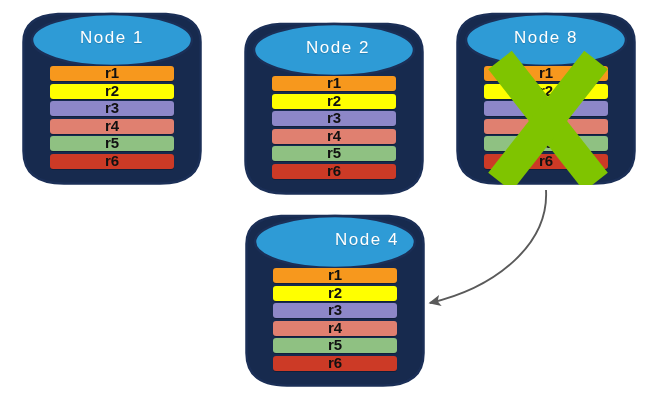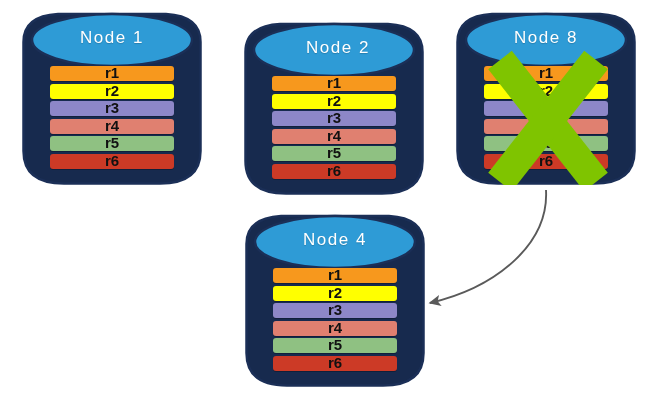--- a/index.html
+++ b/index.html
@@ -127,21 +127,21 @@
           <line x1="44" y1="50" x2="140" y2="172"></line>
           <line x1="140" y1="50" x2="44" y2="172"></line>
         </g>
       </svg>
     </div>
     <div class="node" style="left: 245px; top: 212px; width: 180px; height: 175px;">
       <svg class="node-svg" width="180" height="175" viewBox="0 0 180 175">
         <path d="M 1.5 32 Q 1.5 6 36 4 L 144 4 Q 178.5 6 178.5 32 L 178.5 141 Q 178.5 173.5 138 173.5 L 42 173.5 Q 1.5 173.5 1.5 141 Z" fill="#172A4E" stroke="#1B2F57" stroke-width="2.5"></path>
         <ellipse cx="90" cy="30" rx="80" ry="26" fill="#2E9BD6" stroke="#1B2F57" stroke-width="2.5"></ellipse>
       </svg>
-      <div class="node-title" style="top: 18px;">Node  4</div>
+      <div class="node-title" style="top: 18px; padding-left: 32px;">Node  4</div>
       <div class="rows">
         <div class="row" style="left: 28px; width: 124px; height: 15px; top: 56px; background: rgb(247, 152, 29);">r1</div>
         <div class="row" style="left: 28px; width: 124px; height: 15px; top: 73.5px; background: rgb(255, 255, 0);">r2</div>
         <div class="row" style="left: 28px; width: 124px; height: 15px; top: 91px; background: rgb(141, 135, 200);">r3</div>
         <div class="row" style="left: 28px; width: 124px; height: 15px; top: 108.5px; background: rgb(224, 128, 112);">r4</div>
         <div class="row" style="left: 28px; width: 124px; height: 15px; top: 126px; background: rgb(143, 193, 130);">r5</div>
         <div class="row" style="left: 28px; width: 124px; height: 15px; top: 143.5px; background: rgb(204, 58, 38);">r6</div>
       </div>
     </div>
   </div>

